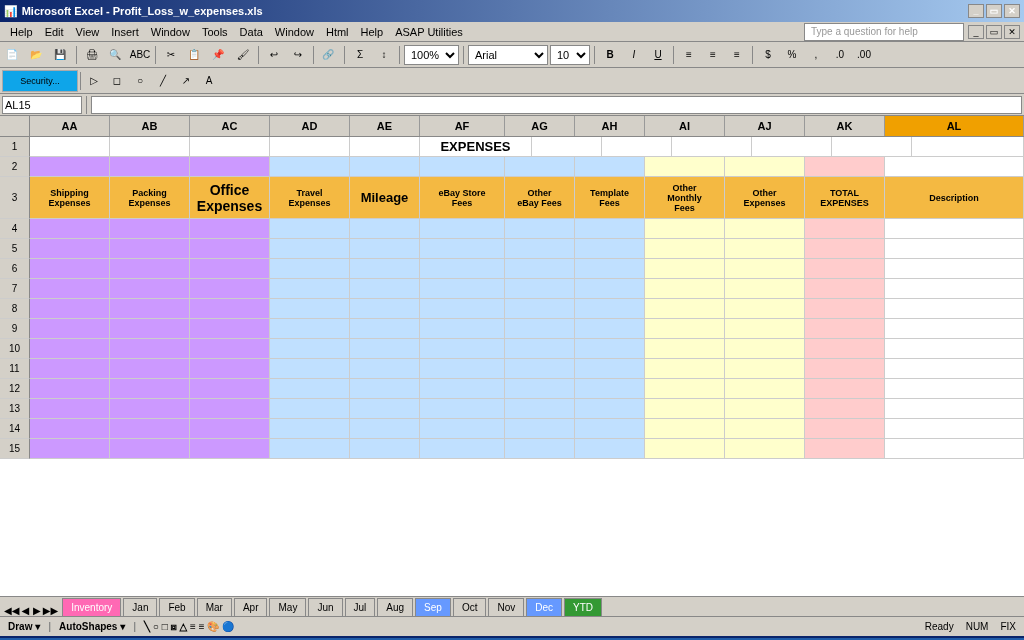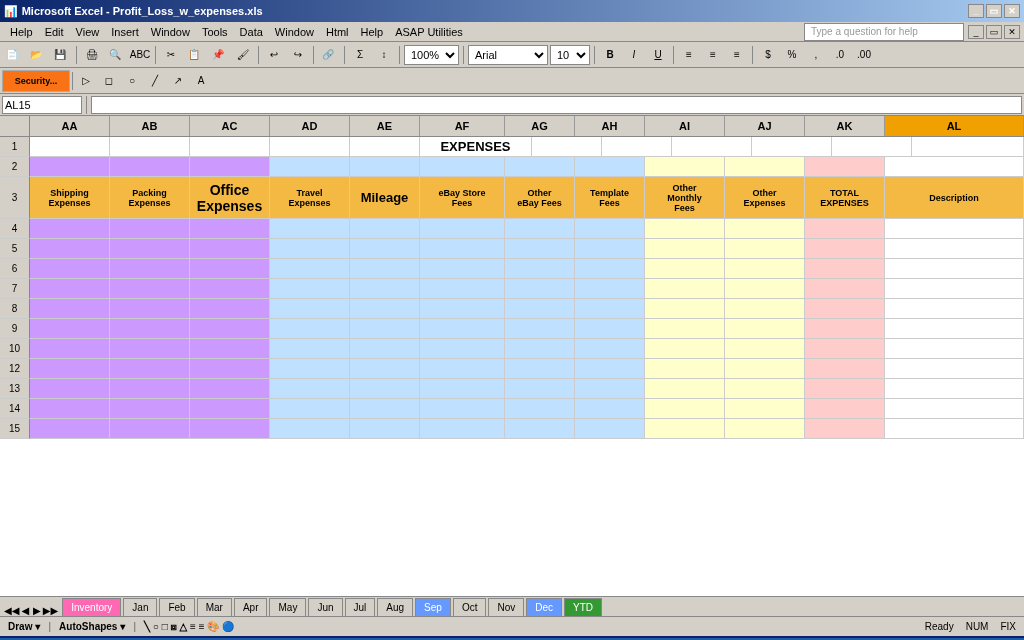--- a/index.html
+++ b/index.html
@@ -355,21 +355,21 @@
   <div class="toolbar-btn">≡</div>
   <div class="toolbar-separator"></div>
   <div class="toolbar-btn">$</div>
   <div class="toolbar-btn">%</div>
   <div class="toolbar-btn">,</div>
   <div class="toolbar-btn">.0</div>
   <div class="toolbar-btn">.00</div>
 </div>
 
 <div class="toolbar2">
-  <div class="toolbar-btn" style="font-size:9px; width:68px; background:#f97316; border:1px solid #aaa;font-weight:bold;">Security...</div>
+  <div class="toolbar-btn" style="font-size:9px; width:76px; background:#0ea5e9; border:1px solid #aaa;">Security...</div>
   <div class="toolbar-separator"></div>
   <div style="display:flex; gap:1px; align-items:center;">
     <div class="toolbar-btn">▷</div>
     <div class="toolbar-btn">◻</div>
     <div class="toolbar-btn">○</div>
     <div class="toolbar-btn">╱</div>
     <div class="toolbar-btn">↗</div>
     <div class="toolbar-btn">A</div>
   </div>
 </div>
@@ -551,20 +551,35 @@
         <div class="cell" style="width: 70px; background: rgb(192, 224, 255);"></div>
         <div class="cell" style="width: 85px; background: rgb(192, 224, 255);"></div>
         <div class="cell" style="width: 70px; background: rgb(192, 224, 255);"></div>
         <div class="cell" style="width: 70px; background: rgb(192, 224, 255);"></div>
         <div class="cell" style="width: 80px; background: rgb(255, 255, 204);"></div>
         <div class="cell" style="width: 80px; background: rgb(255, 255, 204);"></div>
         <div class="cell" style="width: 80px; background: rgb(255, 204, 204);"></div>
         <div class="cell" style="width: 85px; flex: 1 1 0%; background: rgb(255, 255, 255);"></div>
       </div>
       <div class="grid-row">
+        <div class="row-num">11</div>
+        <div class="cell" style="width: 80px; background: rgb(204, 153, 255);"></div>
+        <div class="cell" style="width: 80px; background: rgb(204, 153, 255);"></div>
+        <div class="cell" style="width: 80px; background: rgb(204, 153, 255);"></div>
+        <div class="cell" style="width: 80px; background: rgb(192, 224, 255);"></div>
+        <div class="cell" style="width: 70px; background: rgb(192, 224, 255);"></div>
+        <div class="cell" style="width: 85px; background: rgb(192, 224, 255);"></div>
+        <div class="cell" style="width: 70px; background: rgb(192, 224, 255);"></div>
+        <div class="cell" style="width: 70px; background: rgb(192, 224, 255);"></div>
+        <div class="cell" style="width: 80px; background: rgb(255, 255, 204);"></div>
+        <div class="cell" style="width: 80px; background: rgb(255, 255, 204);"></div>
+        <div class="cell" style="width: 80px; background: rgb(255, 204, 204);"></div>
+        <div class="cell" style="width: 85px; flex: 1 1 0%; background: rgb(255, 255, 255);"></div>
+      </div>
+      <div class="grid-row">
         <div class="row-num">12</div>
         <div class="cell" style="width: 80px; background: rgb(204, 153, 255);"></div>
         <div class="cell" style="width: 80px; background: rgb(204, 153, 255);"></div>
         <div class="cell" style="width: 80px; background: rgb(204, 153, 255);"></div>
         <div class="cell" style="width: 80px; background: rgb(192, 224, 255);"></div>
         <div class="cell" style="width: 70px; background: rgb(192, 224, 255);"></div>
         <div class="cell" style="width: 85px; background: rgb(192, 224, 255);"></div>
         <div class="cell" style="width: 70px; background: rgb(192, 224, 255);"></div>
         <div class="cell" style="width: 70px; background: rgb(192, 224, 255);"></div>
         <div class="cell" style="width: 80px; background: rgb(255, 255, 204);"></div>

